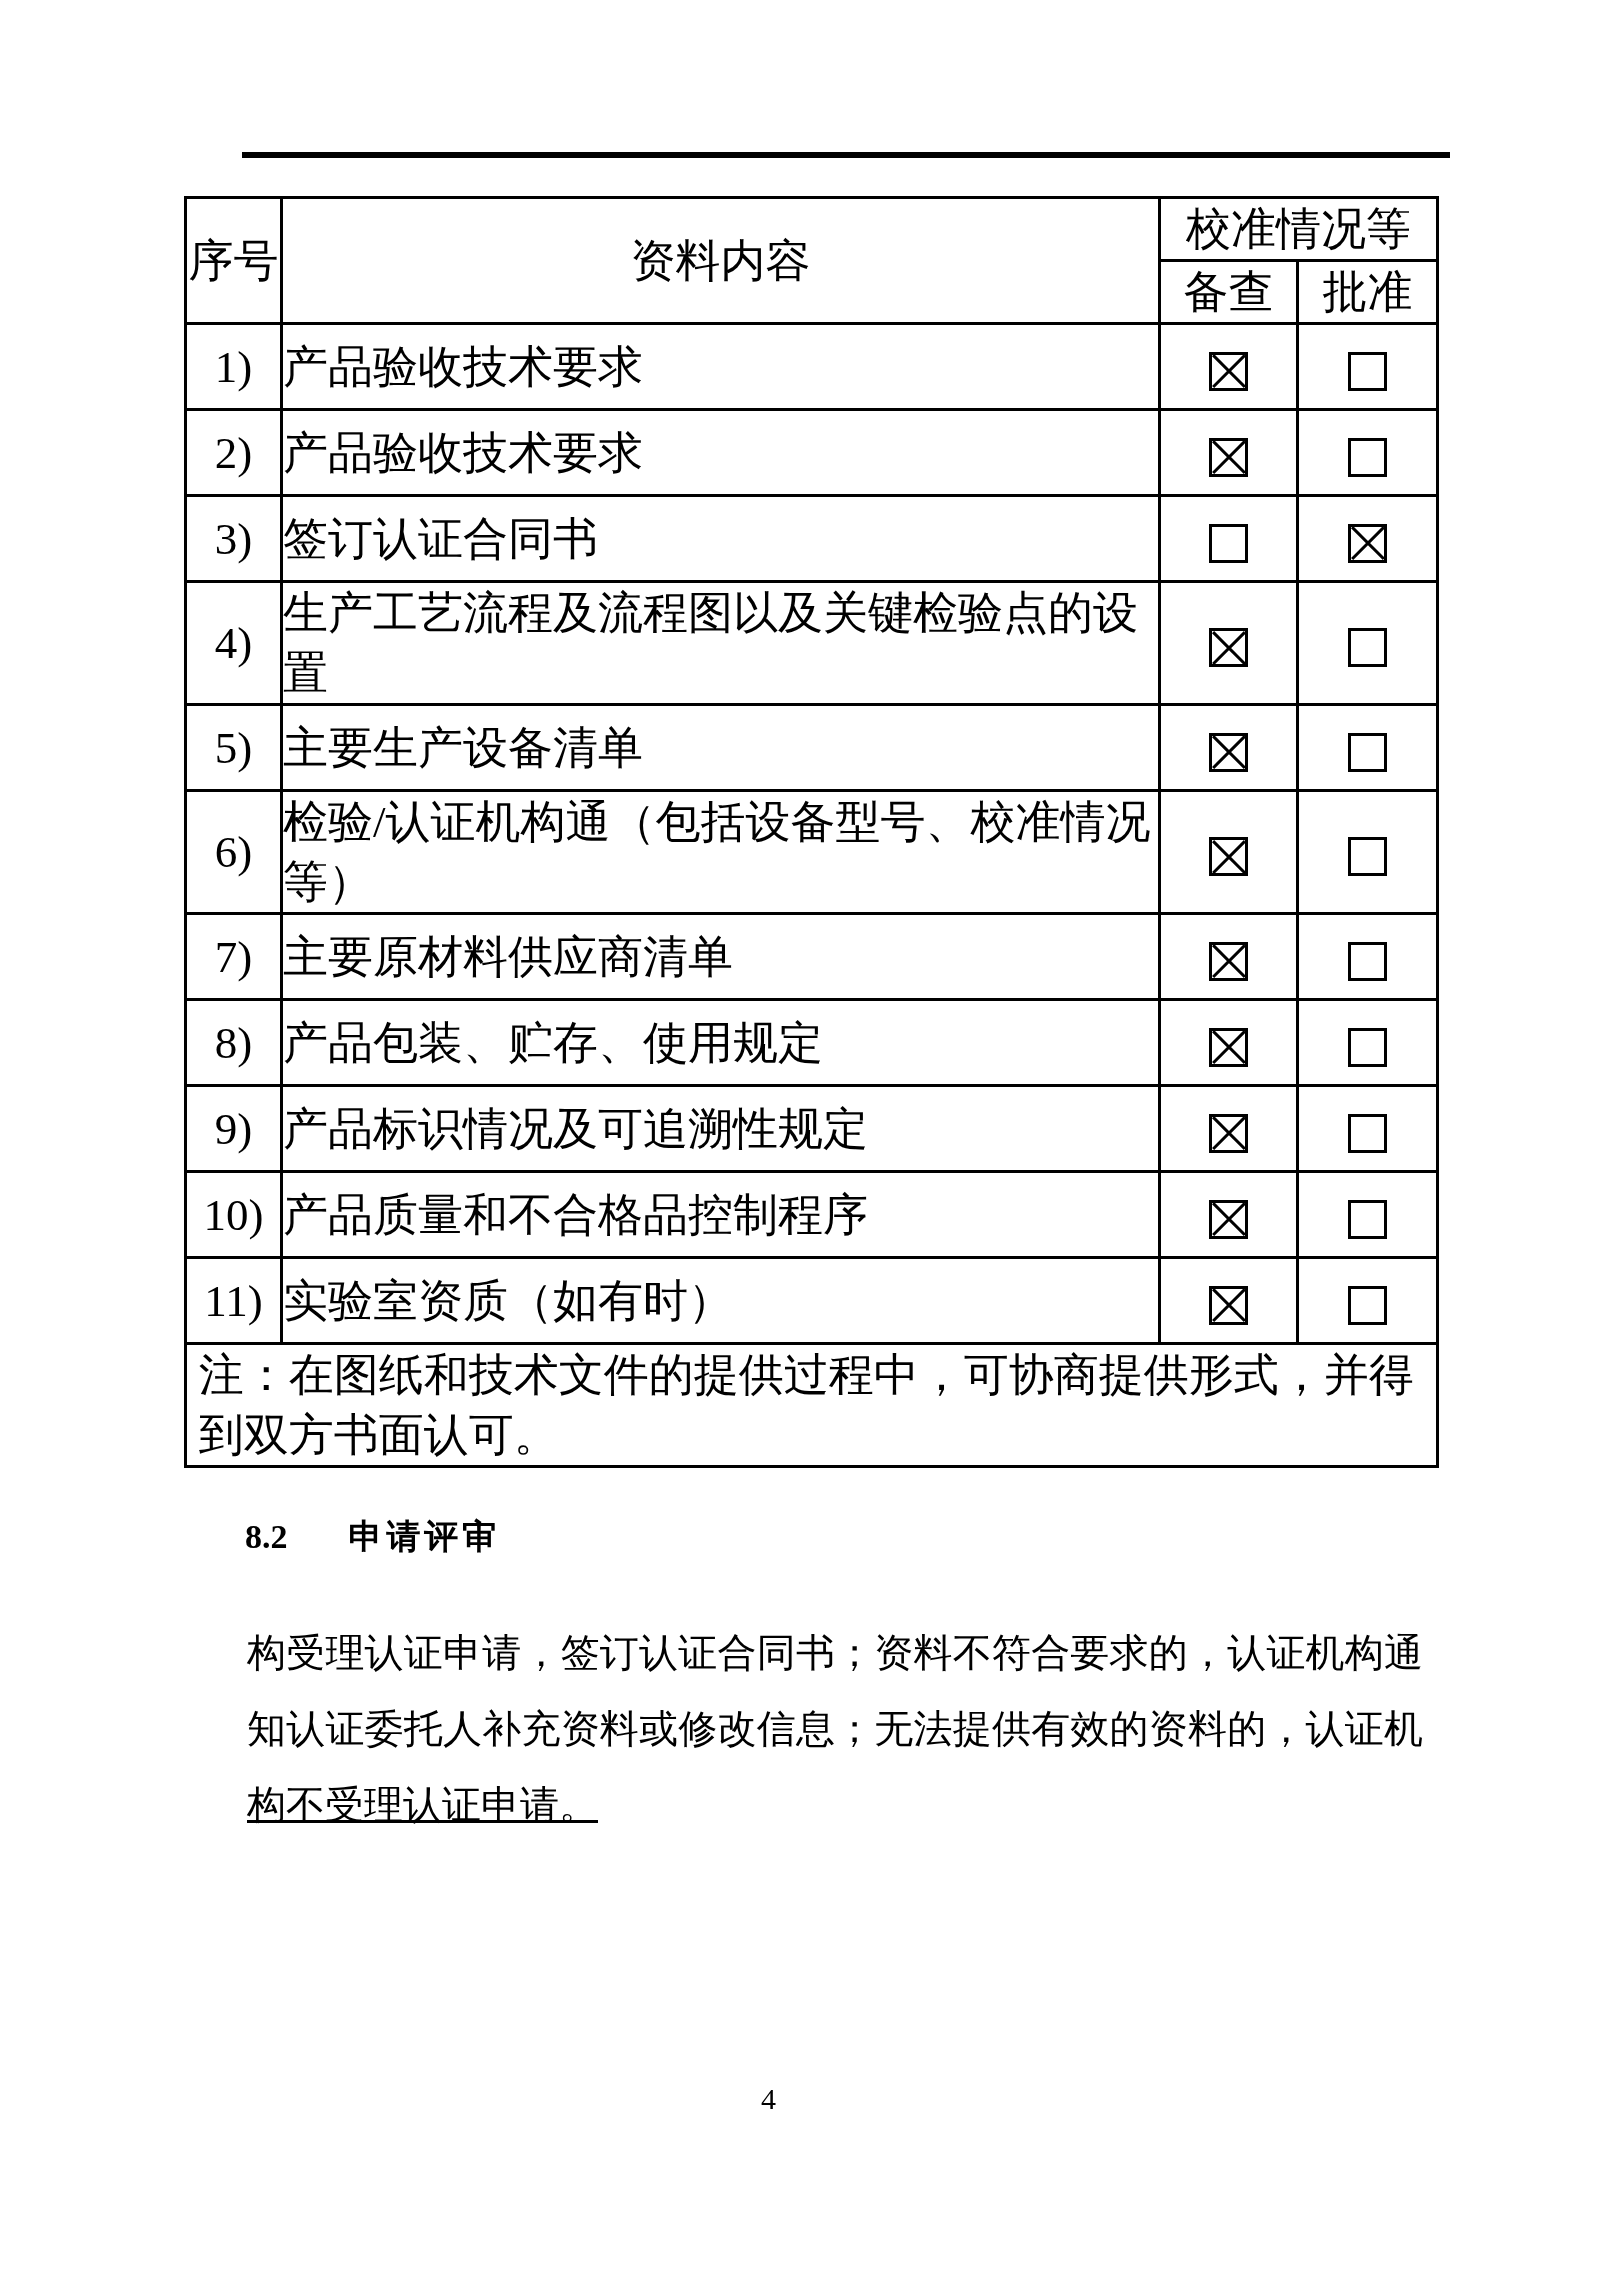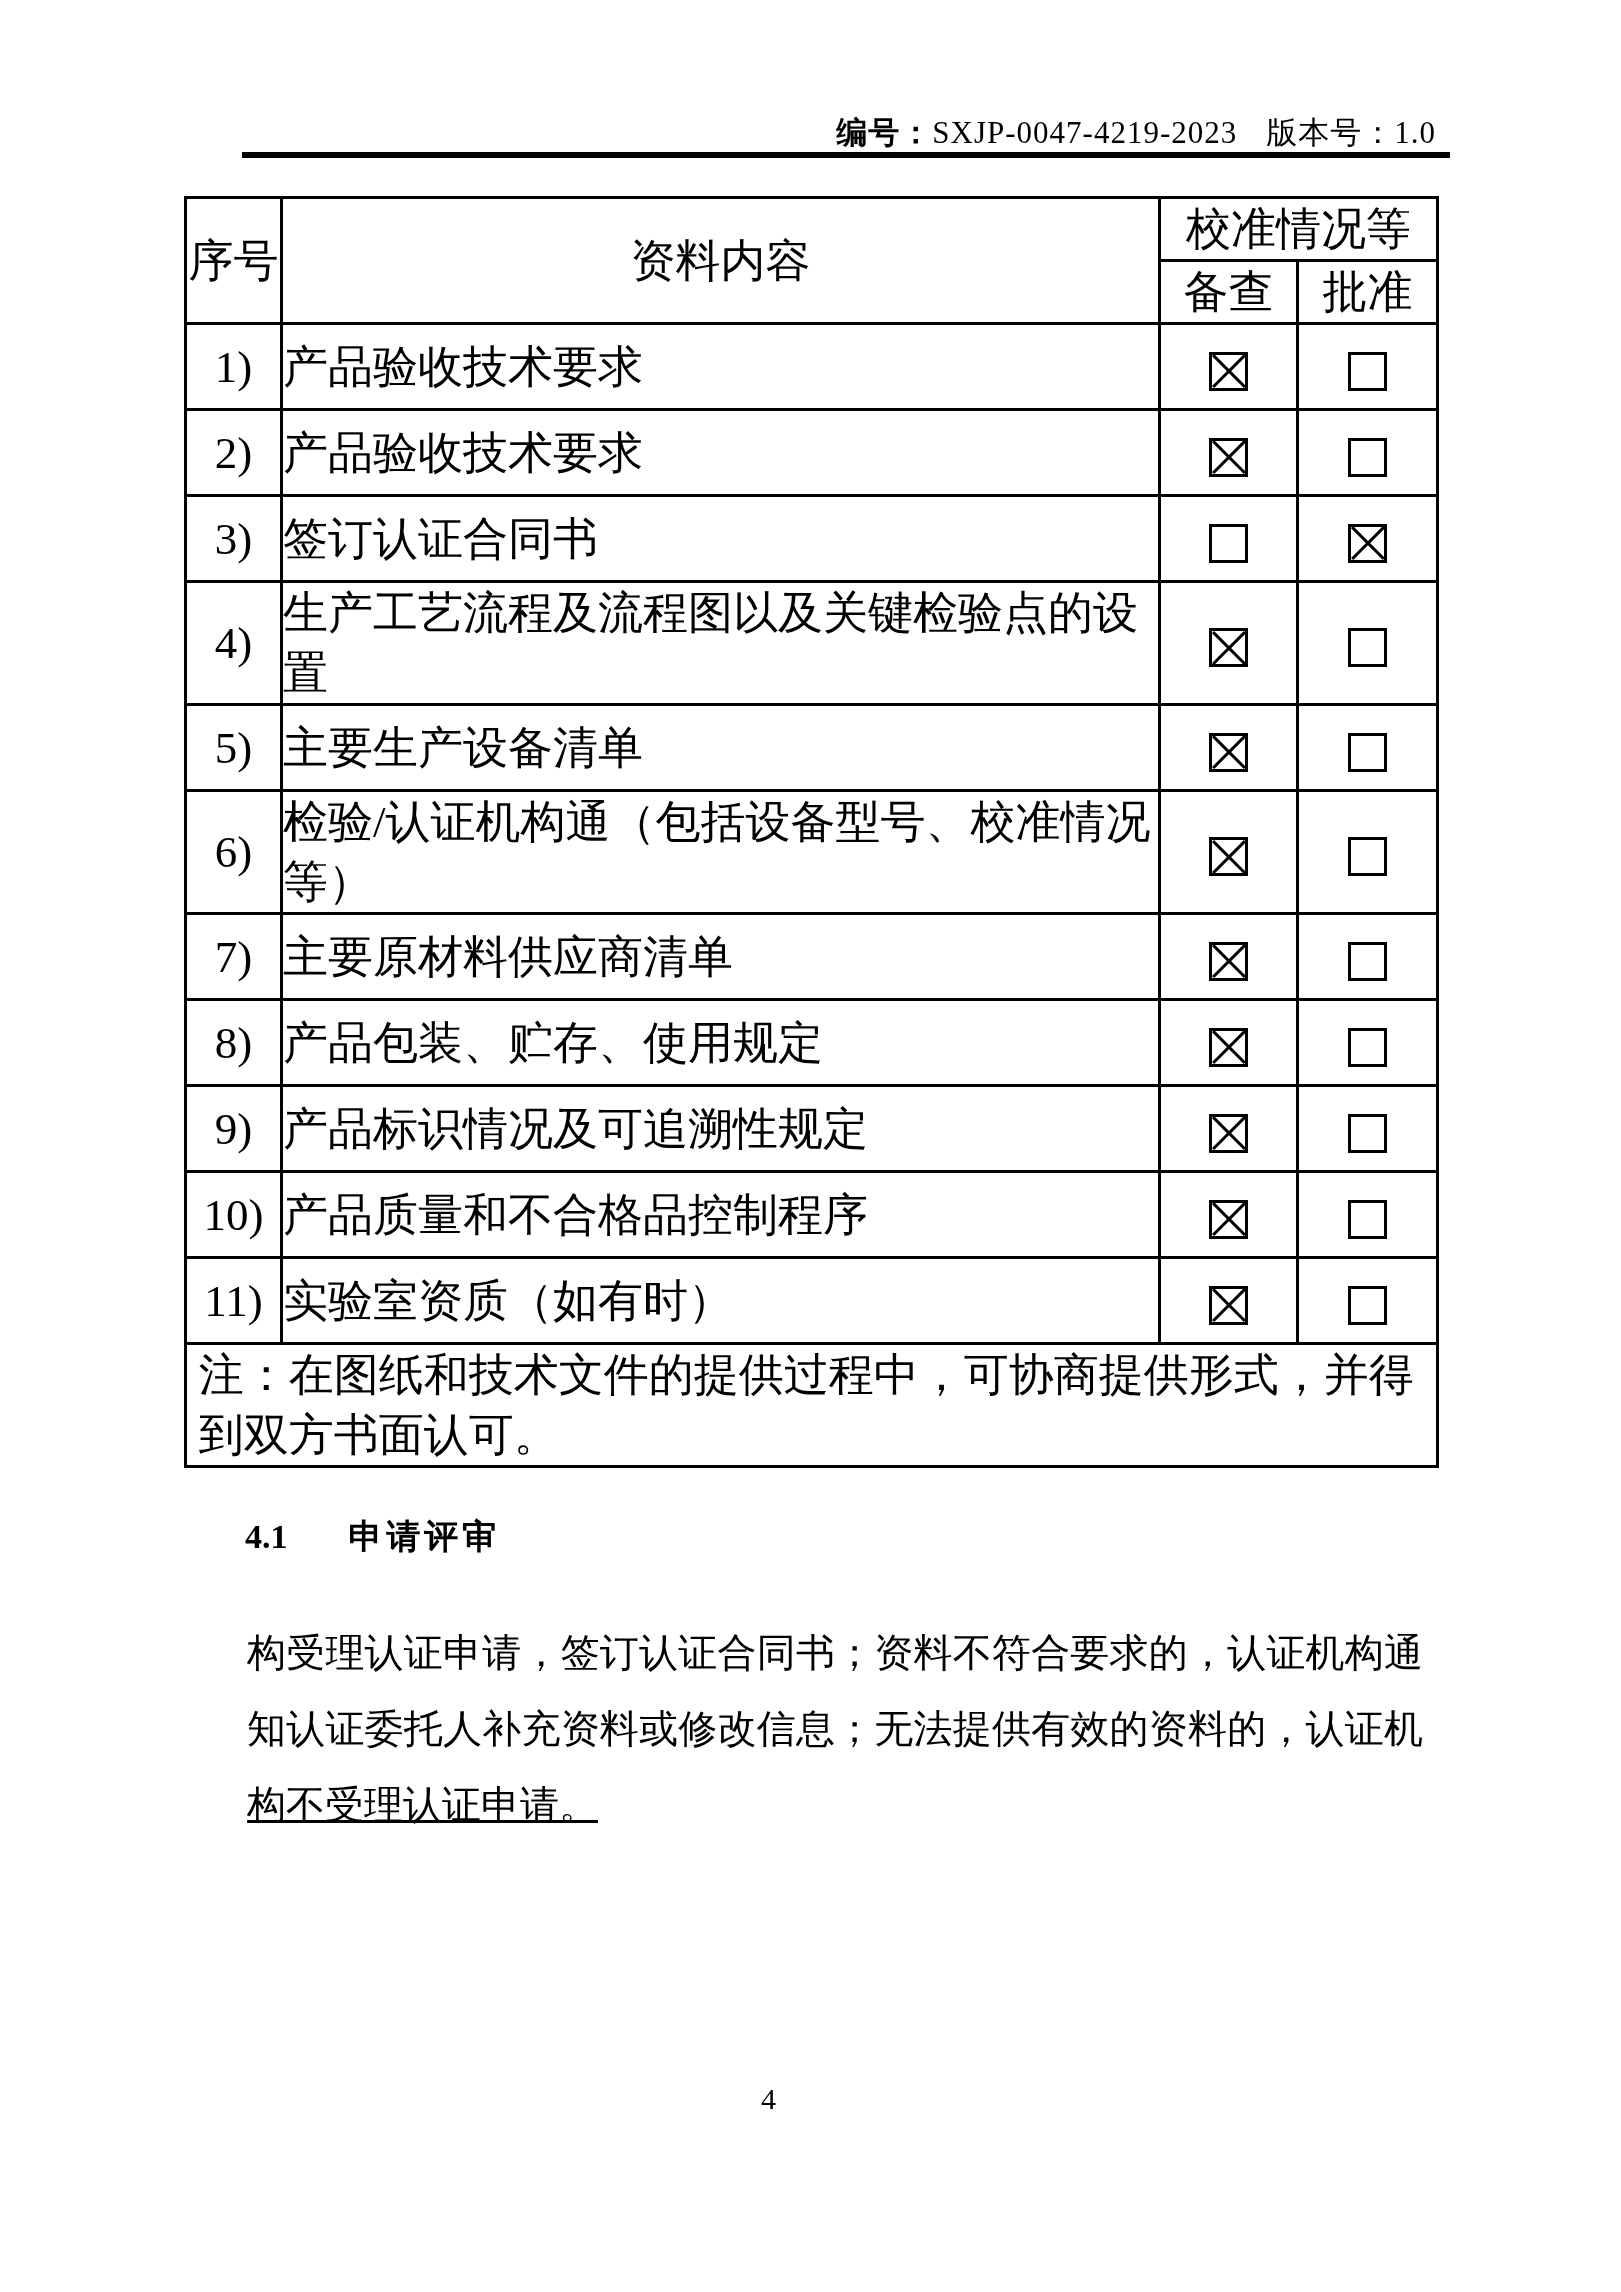--- a/index.html
+++ b/index.html
@@ -110,23 +110,20 @@
     width:1537px;
     text-align:center;
     font-size:30px;
   }
 </style>
 </head>
 <body>
 
 <div class="page">
 
-  <div class="doc-header">
-    <span class="lbl-bold">编号：</span><span>SXJP-0047-4219-2023</span><span class="ver-gap">版本号：</span><span>1.0</span>
-  </div>
   <div class="head-rule"></div>
 
   <table class="doc-table">
     <colgroup>
       <col class="col-no">
         <col class="col-content">
         <col class="col-beicha">
         <col class="col-pizhun">
     </colgroup>
     <thead>
@@ -219,21 +216,21 @@
   </tr>
 </tbody>
     <tbody>
       <tr class="note-row">
         <td colspan="4" class="note-cell">注：在图纸和技术文件的提供过程中，可协商提供形式，并得到双方书面认可。</td>
       </tr>
     </tbody>
   </table>
 
   <div class="sec-heading">
-    <span>4.1</span><span class="sec-title">申请评审</span>
+    <span>8.2</span><span class="sec-title">申请评审</span>
   </div>
 
   <div class="body-para">
       <div class="pline">构受理认证申请，签订认证合同书；资料不符合要求的，认证机构通</div>
       <div class="pline">知认证委托人补充资料或修改信息；无法提供有效的资料的，认证机</div>
       <div class="pline last">构不受理认证申请。</div>
     </div>
 
   <div class="page-number">4</div>
 

